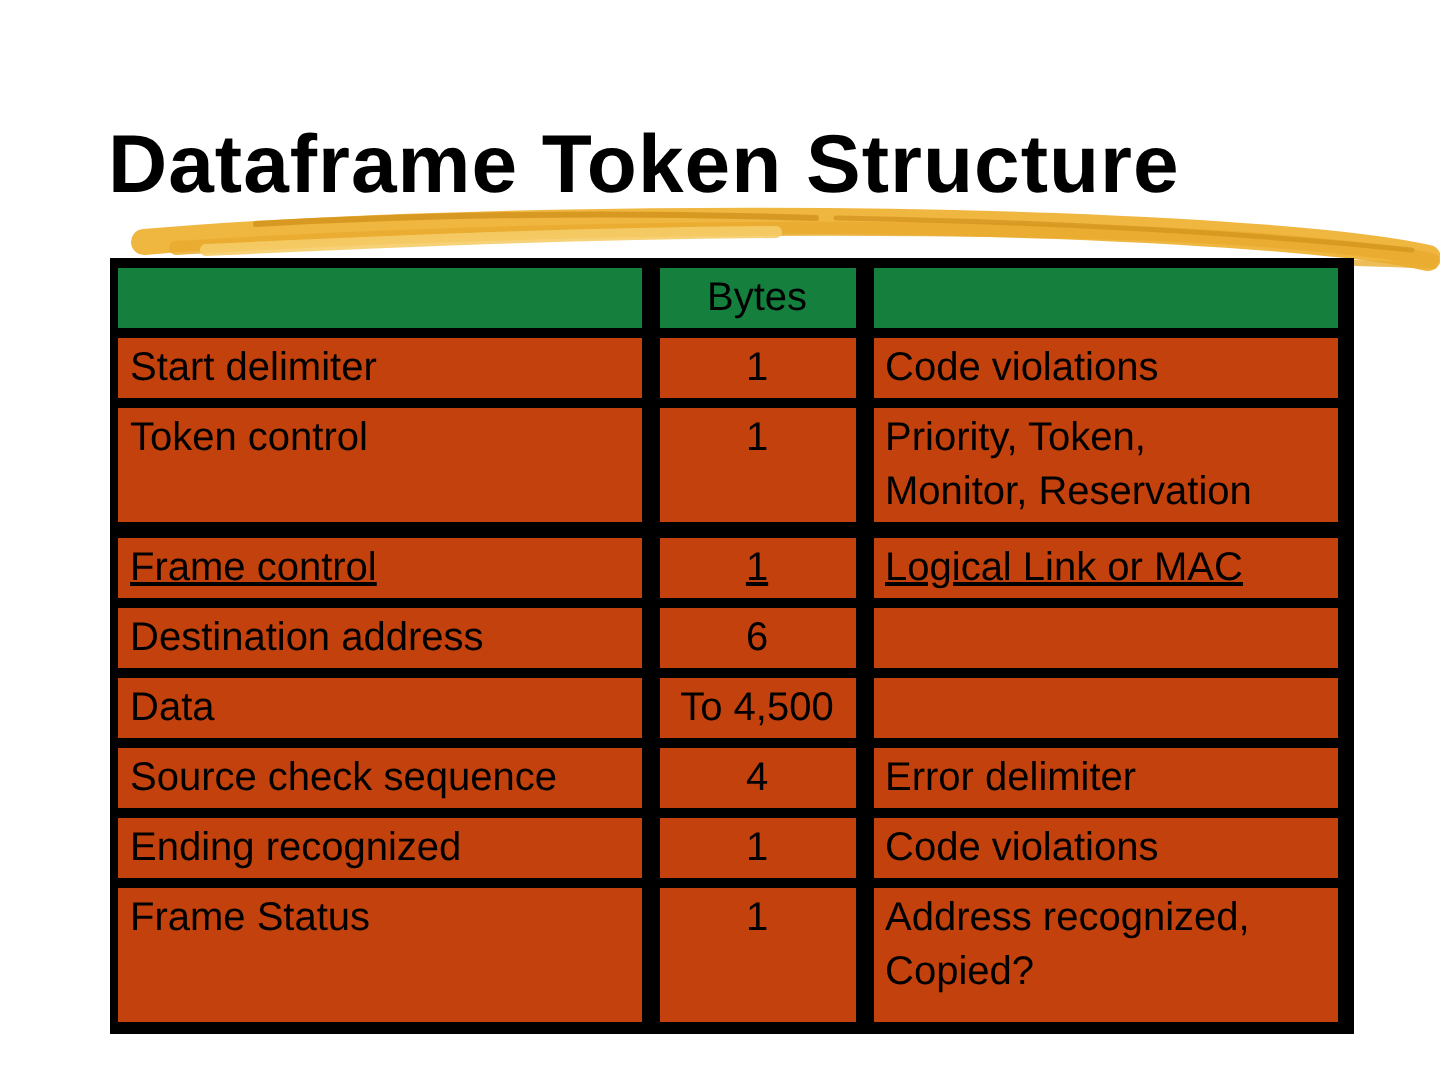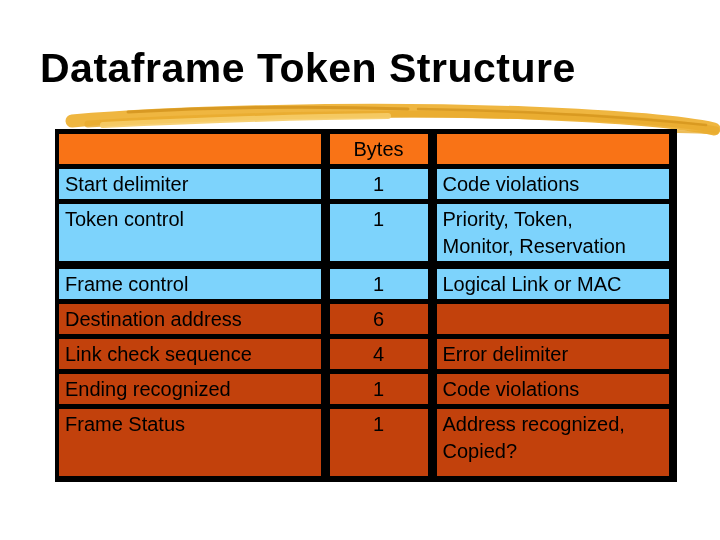--- a/index.html
+++ b/index.html
@@ -11,21 +11,21 @@
   }
   .slide {
     position: relative;
     width: 720px; height: 540px;
     background: #ffffff;
     overflow: hidden;
   }
   .slide-title {
     position: absolute;
     left: 40px; top: 47px;
-    margin: 0;
+    margin: 14px;
     font-size: 41px;
     font-weight: bold;
     letter-spacing: 0.5px;
     line-height: 1.05;
     white-space: nowrap;
     color: #000000;
   }
   .brush {
     position: absolute;
     left: 58px; top: 101px;
@@ -47,26 +47,26 @@
     padding: 2px 6px 1px 6px;
     box-sizing: border-box;
     overflow: hidden;
     background: #c2410c;
   }
   .frame-table td:first-child { border-left-width: 4px; }
   .frame-table td:last-child  { border-right-width: 8px; }
   .col-field { width: 268px; }
   .col-bytes { width: 107px; text-align: center; }
   .col-desc  { width: 241px; white-space: pre-line; }
-  tr.header-row td { background: #f97316; height: 33px; }
-  tr.shaded td { background: #7dd3fc; }
+  tr.header-row td { background: #15803d; height: 33px; }
+  tr.shaded td { background: #c2410c; }
   tr.single td { height: 33px; }
   tr.double td { height: 54px; }
   tr.tall td   { height: 72px; border-bottom-width: 6px; }
-  tr.thick-top td { border-top-width: 8px; }
+  tr.thick-top td { border-top-width: 8px; text-decoration: underline; }
 </style>
 </head>
 <body>
 
 <div class="slide">
 
   <h1 class="slide-title">Dataframe Token Structure</h1>
 
   <svg class="brush" viewBox="0 0 662 36" aria-hidden="true">
     <path d="M14,20 C120,11 300,6 470,12 C570,16 630,22 656,28" stroke="#efb640" stroke-width="13" fill="none" stroke-linecap="round"></path>
@@ -99,21 +99,26 @@
         <td class="col-field">Frame control</td>
         <td class="col-bytes">1</td>
         <td class="col-desc">Logical Link or MAC</td>
       </tr>
       <tr class="single">
         <td class="col-field">Destination address</td>
         <td class="col-bytes">6</td>
         <td class="col-desc"></td>
       </tr>
       <tr class="single">
-        <td class="col-field">Link check sequence</td>
+        <td class="col-field">Data</td>
+        <td class="col-bytes">To 4,500</td>
+        <td class="col-desc"></td>
+      </tr>
+      <tr class="single">
+        <td class="col-field">Source check sequence</td>
         <td class="col-bytes">4</td>
         <td class="col-desc">Error delimiter</td>
       </tr>
       <tr class="single">
         <td class="col-field">Ending recognized</td>
         <td class="col-bytes">1</td>
         <td class="col-desc">Code violations</td>
       </tr>
       <tr class="tall">
         <td class="col-field">Frame Status</td>

